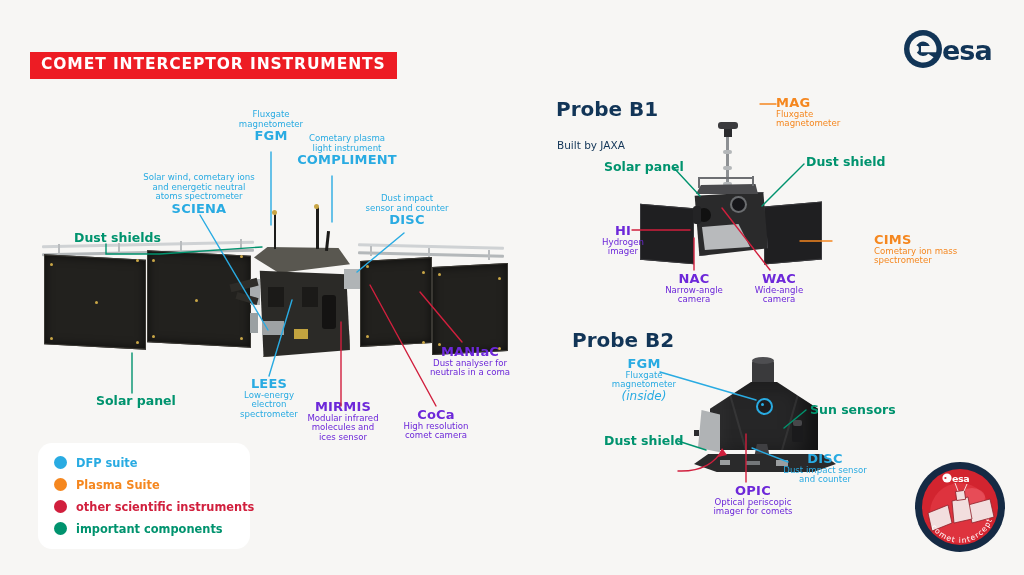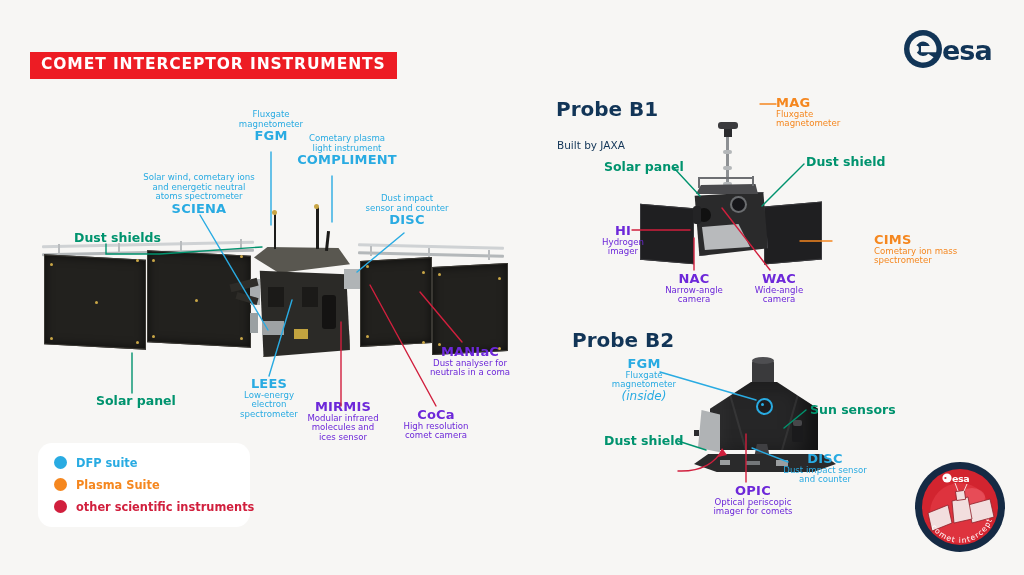--- a/index.html
+++ b/index.html
@@ -405,20 +405,24 @@
       <span class="leg-txt" style="color:#29abe2;">DFP suite</span>
     </div>
     <div class="leg-row">
       <span class="leg-dot" style="background:#f5871f;"></span>
       <span class="leg-txt" style="color:#f5871f;">Plasma Suite</span>
     </div>
     <div class="leg-row">
       <span class="leg-dot" style="background:#d11f3d;"></span>
       <span class="leg-txt" style="color:#d11f3d;">other scientific instruments</span>
     </div>
+    <div class="leg-row">
+      <span class="leg-dot" style="background:#00936e;"></span>
+      <span class="leg-txt" style="color:#00936e;">important components</span>
+    </div>
   </div>
 
   <div class="abs" id="patch">
     <svg width="92" height="92" viewBox="0 0 92 92">
       <circle cx="46" cy="46" r="45" fill="#152a44"></circle>
       <circle cx="46" cy="46" r="38" fill="#d2242f"></circle>
       <circle cx="46" cy="52" r="30" fill="#e8404a" opacity=".55"></circle>
       <ellipse cx="58" cy="36" rx="13" ry="9" fill="#f06670" opacity=".5"></ellipse>
 
       <g fill="#f2dede" stroke="#8d1f28" stroke-width=".8">

